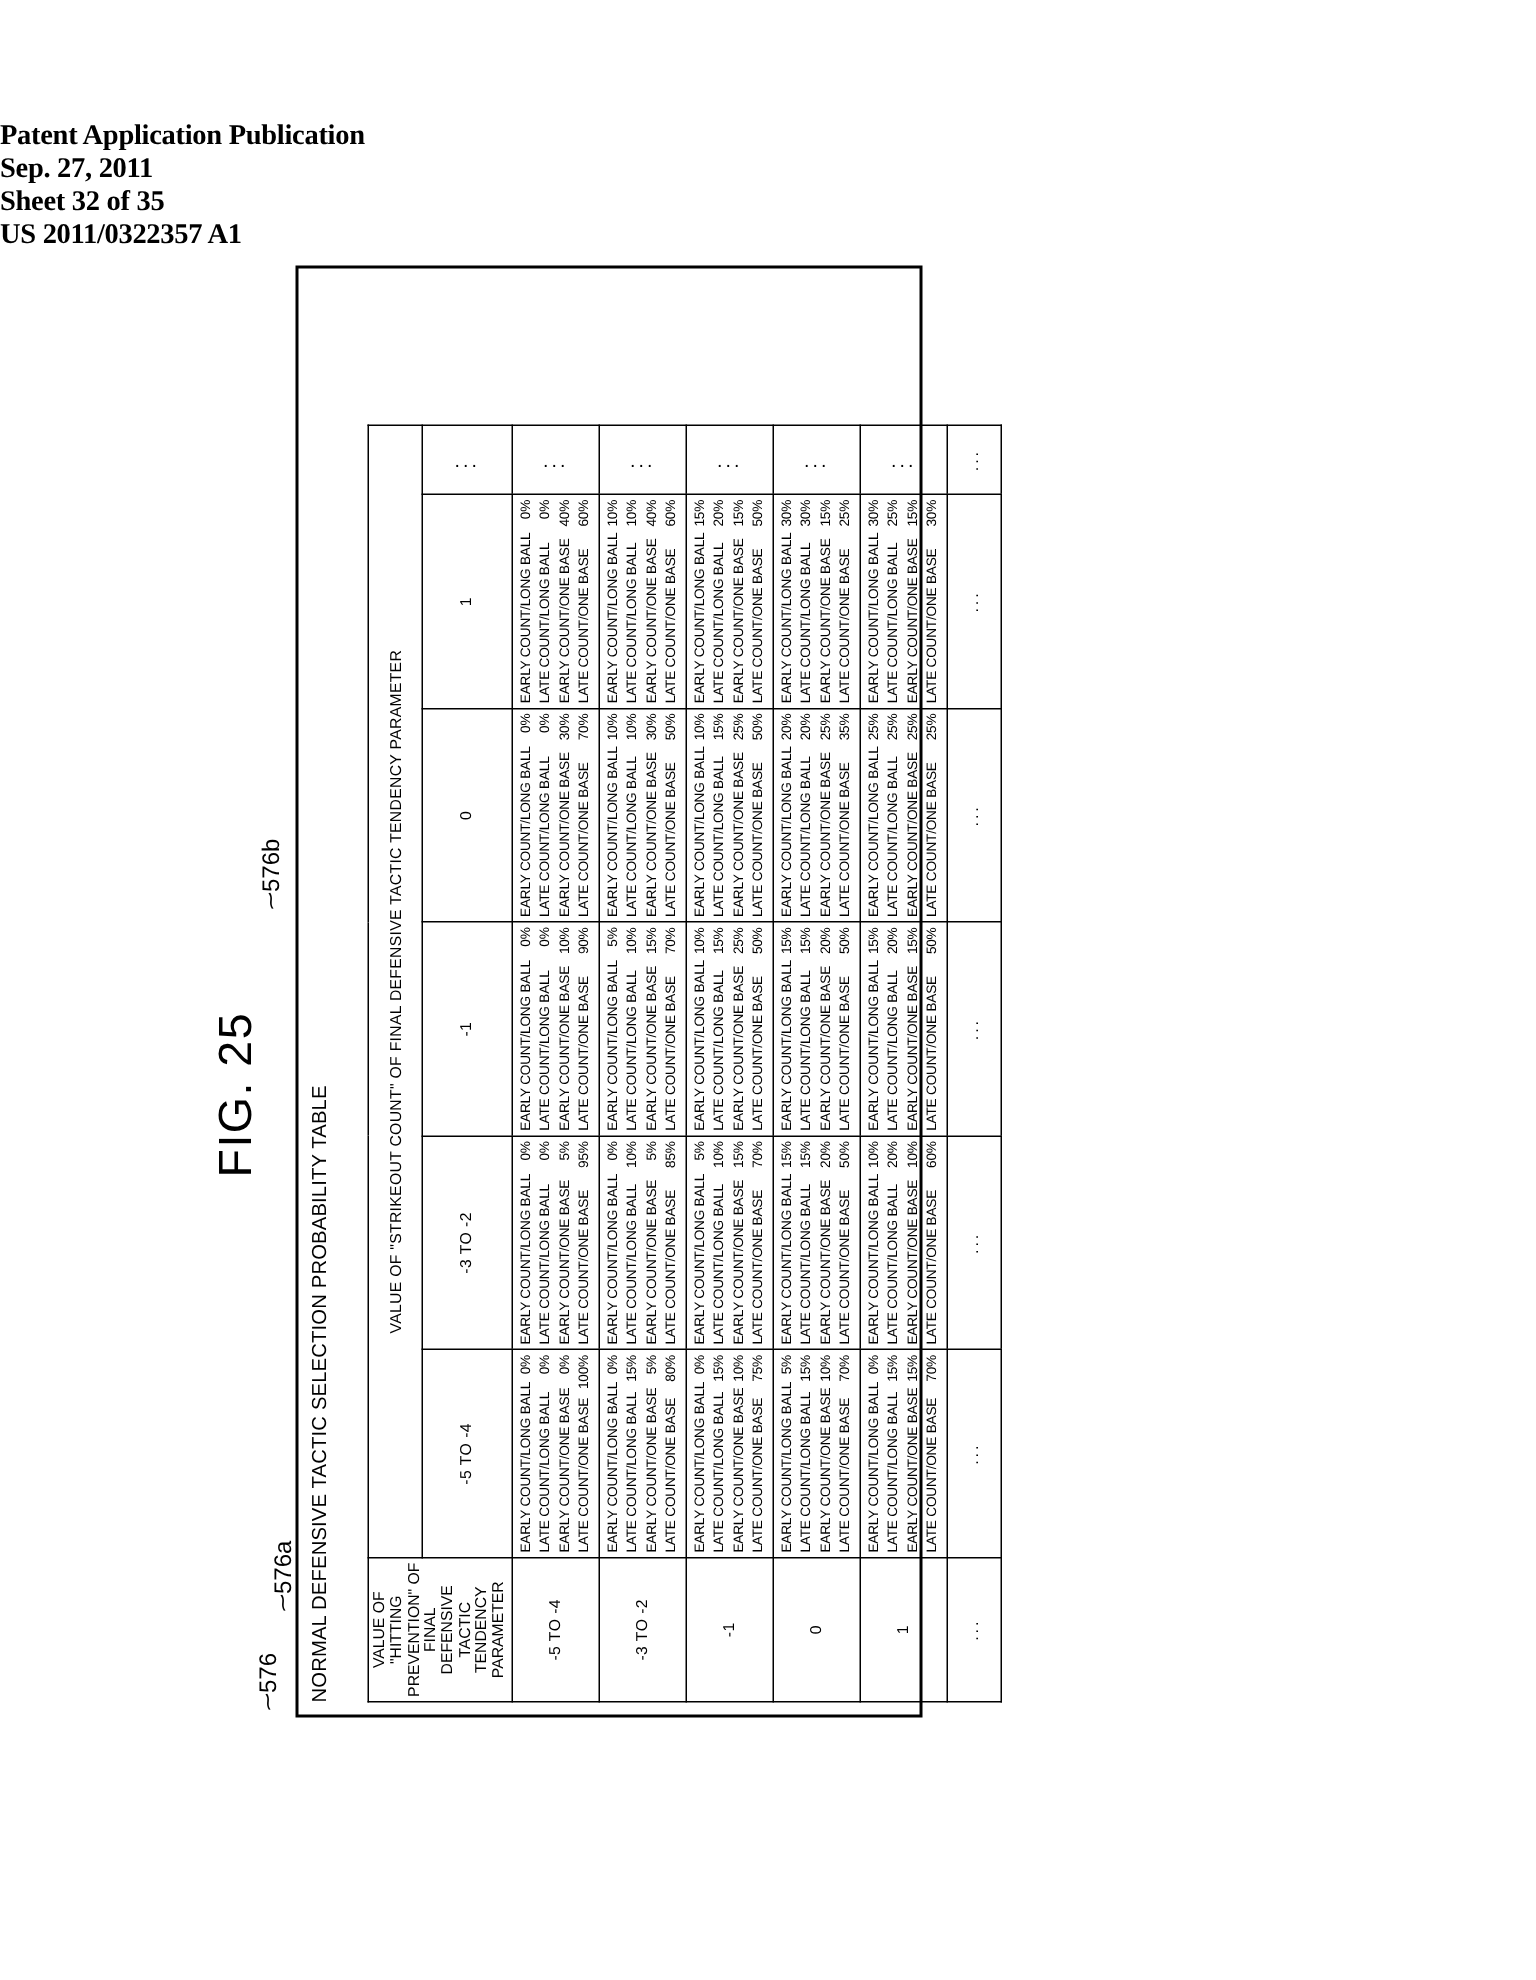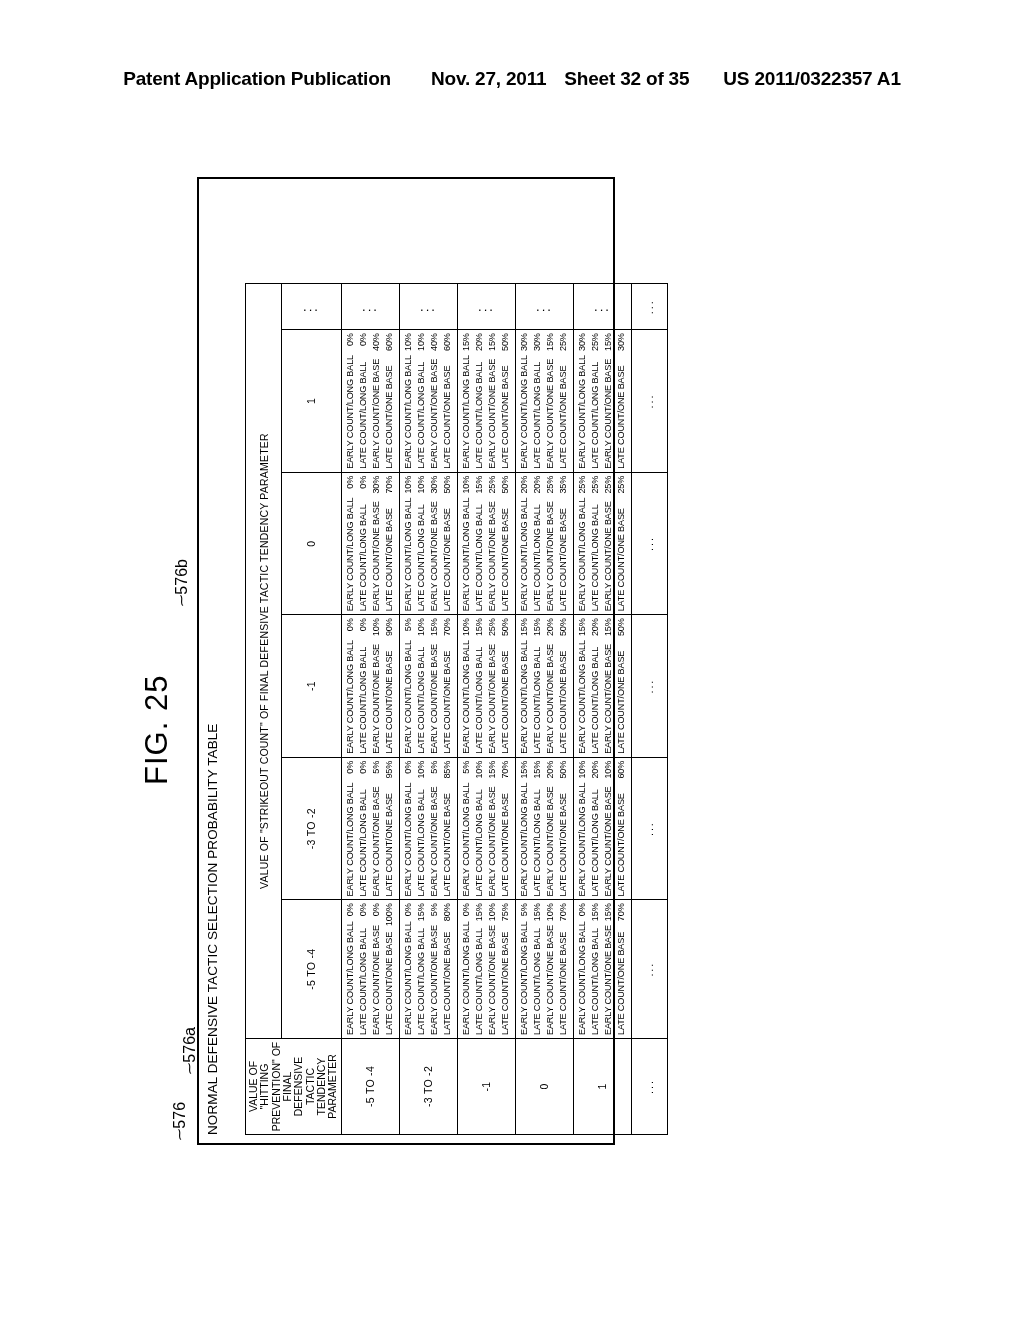--- a/index.html
+++ b/index.html
@@ -12,31 +12,32 @@
     height: 1320px;
     font-family: "Liberation Sans", sans-serif;
     color: #000;
     position: relative;
     overflow: hidden;
   }
 
   
   #patent-header {
     position: absolute;
-    top: 68px;
+    top: 80px;
     left: 0;
     width: 1024px;
     display: flex;
     justify-content: center;
     align-items: baseline;
-    font-family: Liberation Sans, sans-serif;
+    font-family: Liberation Serif, serif;
     font-weight: bold;
     font-size: 19px;
     letter-spacing: -0.2px;
     white-space: nowrap;
+    flex-direction: column;
   }
   #patent-header .seg { display: inline-block; }
   #patent-header .gap-lg { width: 34px; }
   #patent-header .gap-md { width: 18px; }
   #patent-header .gap-xl { width: 40px; }
 
   
   
   #figure-stage {
     position: absolute;
@@ -173,21 +174,21 @@
     letter-spacing: 2px;
     font-size: 13px;
   }
 </style>
 </head>
 <body>
 
 <div id="patent-header">
   <span class="seg">Patent Application Publication</span>
   <span class="gap-xl"></span>
-  <span class="seg">Nov. 27, 2011</span>
+  <span class="seg">Sep. 27, 2011</span>
   <span class="gap-md"></span>
   <span class="seg">Sheet 32 of 35</span>
   <span class="gap-lg"></span>
   <span class="seg">US 2011/0322357 A1</span>
 </div>
 
 <div id="figure-stage">
   <div id="figure-rot">
 
     <div id="fig-label">FIG. 25</div>

